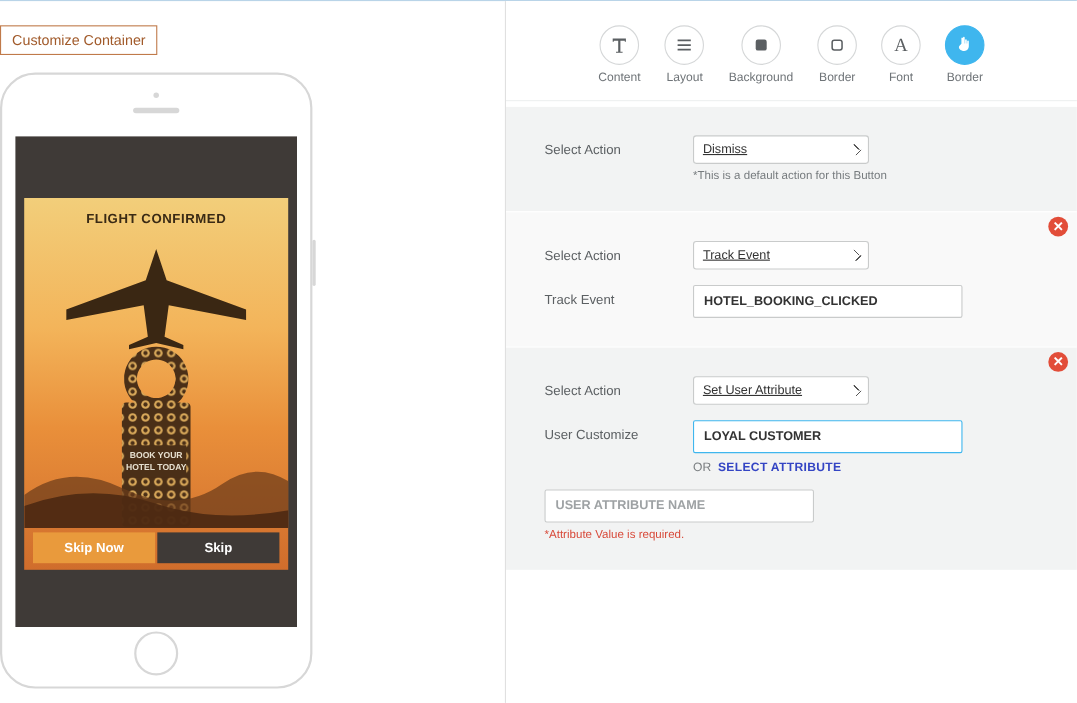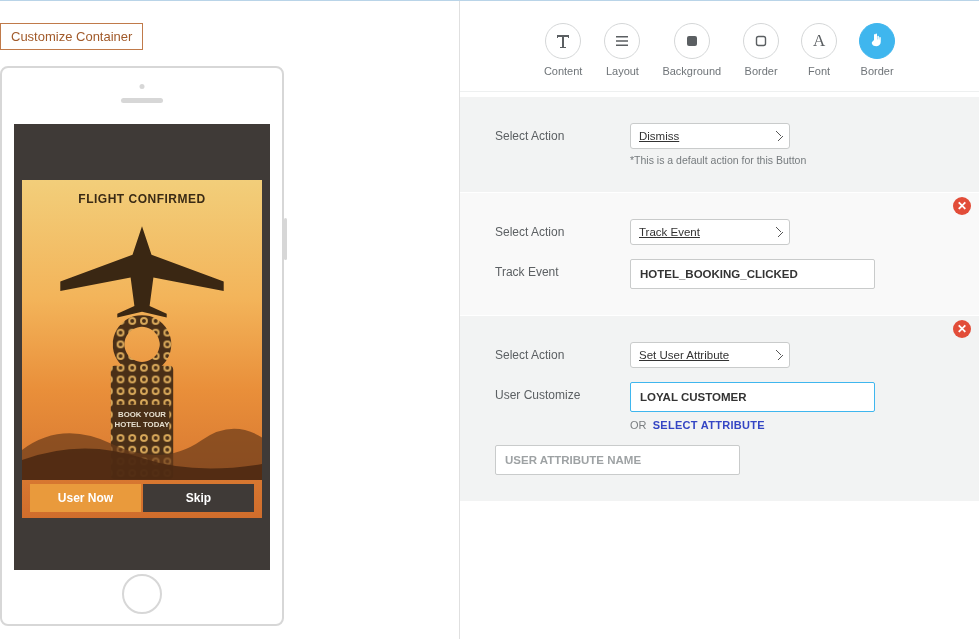--- a/index.html
+++ b/index.html
@@ -33,21 +33,21 @@
     padding: 5px 10px;
     font-size: 13px;
     cursor: pointer;
     margin-bottom: 16px;
   }
   
   .phone {
     width: 284px;
     height: 560px;
     border: 2px solid #d7d7d7;
-    border-radius: 8px;
+    border-radius: 32px;
     background: #fff;
     position: relative;
     padding: 56px 12px 54px 12px;
   }
   .phone .speaker {
     position: absolute;
     top: 30px;
     left: 50%;
     transform: translateX(-50%);
     width: 42px;
@@ -321,21 +321,21 @@
             <text x="40" y="104" text-anchor="middle" fill="#e7e0d0" font-size="8" font-family="Arial" font-weight="600">BOOK YOUR</text>
             <text x="40" y="115" text-anchor="middle" fill="#e7e0d0" font-size="8" font-family="Arial" font-weight="600">HOTEL TODAY</text>
           </svg>
 
           <svg class="hills" viewBox="0 0 260 70" preserveAspectRatio="none">
             <path d="M0 40 Q40 10 90 34 T180 30 T260 44 L260 70 L0 70 Z" fill="#6a3a1a" opacity="0.7"></path>
             <path d="M0 50 Q60 28 120 48 T260 50 L260 70 L0 70 Z" fill="#4d2912" opacity="0.9"></path>
           </svg>
 
           <div class="btn-row">
-            <button class="btn-book">User Now</button>
+            <button class="btn-book">Skip Now</button>
             <button class="btn-skip">Skip</button>
           </div>
         </div>
       </div>
     </div>
   </div>
 
   <div class="right-pane">
 
     <div class="tool-tabs">
@@ -426,18 +426,19 @@
           <div class="field-control">
             <input class="tex-in active" type="text" value="LOYAL CUSTOMER" style="">
             <div class="or-line">
               <span>OR</span>&nbsp;&nbsp;<span class="link">SELECT ATTRIBUTE</span>
             </div>
           </div>
         </div>
         <div class="field-row">
           <div class="field-control">
             <input class="tex-in" type="text" placeholder="USER ATTRIBUTE NAME" style="">
+            <div class="hint err">*Attribute Value is required.</div>
           </div>
         </div>
       </div>
     </div>
   </div>
 </div>
 
 </body></html>

